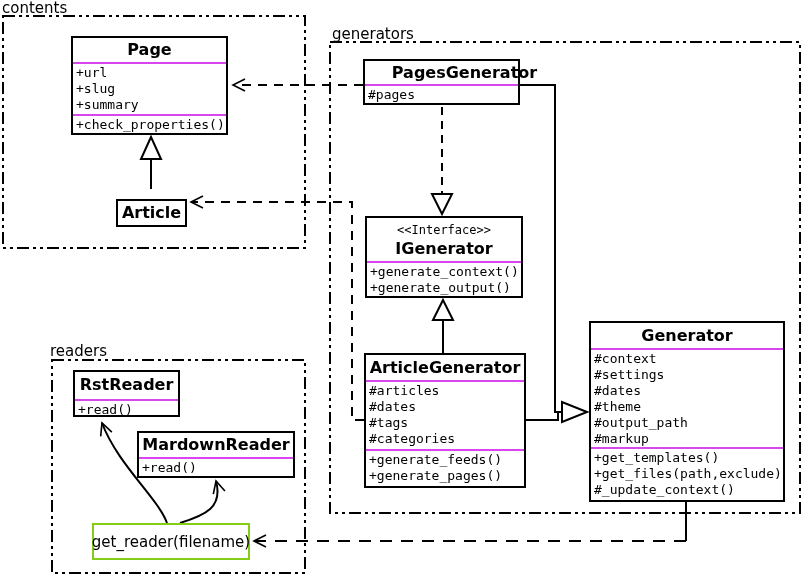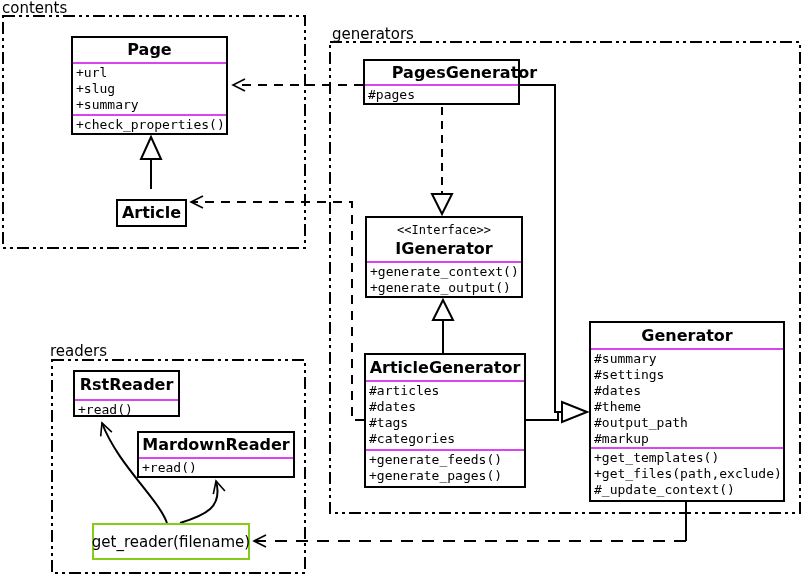--- a/index.html
+++ b/index.html
@@ -121,21 +121,21 @@
     </div>
     <div class="uml-rows" style="padding-bottom:2px;">
       <div class="row">+generate_feeds()</div>
       <div class="row">+generate_pages()</div>
     </div>
   </div>
 
   <div class="uml-class" style="left:589px;top:321px;width:196px;height:181px;">
     <div class="uml-title" style="height:25px;">Generator</div>
     <div class="uml-rows grow">
-      <div class="row">#summary</div>
+      <div class="row">#context</div>
       <div class="row">#settings</div>
       <div class="row">#dates</div>
       <div class="row">#theme</div>
       <div class="row">#output_path</div>
       <div class="row">#markup</div>
     </div>
     <div class="uml-rows" style="padding-bottom:2px;">
       <div class="row">+get_templates()</div>
       <div class="row">+get_files(path,exclude)</div>
       <div class="row">#_update_context()</div>

